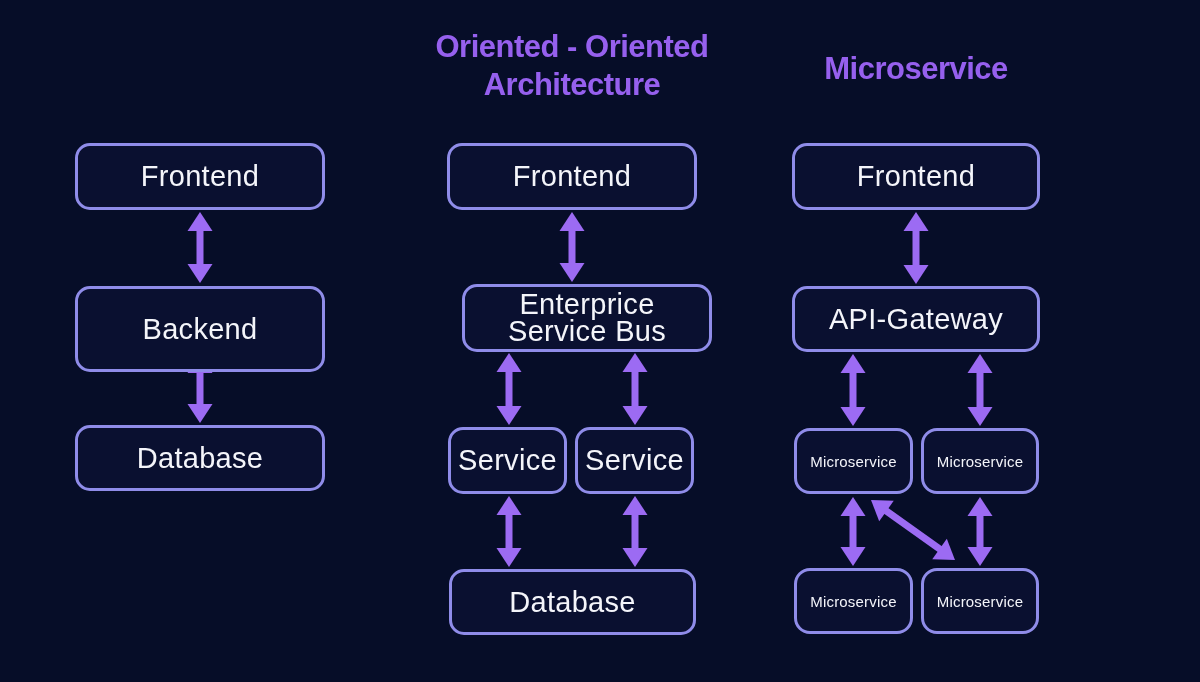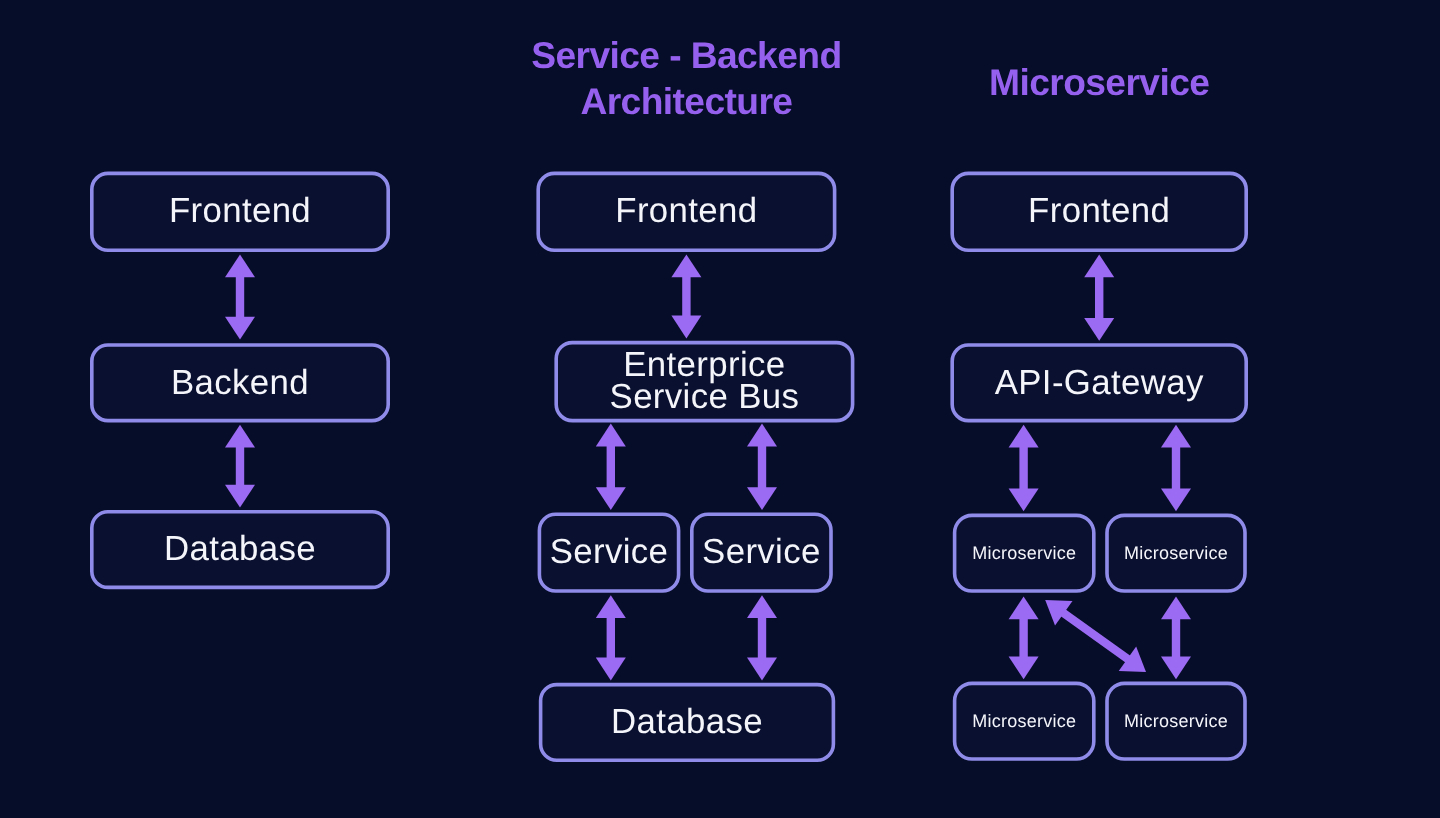--- a/index.html
+++ b/index.html
@@ -121,27 +121,27 @@
         <polygon points="980,497 967.5,516 992.5,516" fill="#9c6bf3"></polygon>
         <polygon points="980,566 967.5,547 992.5,547" fill="#9c6bf3"></polygon>
       </g>
       <g>
         <line x1="884.0197355393077" y1="509.2998110995055" x2="941.9802644606923" y2="550.7001889004945" stroke="#9c6bf3" stroke-width="7"></line>
         <polygon points="871,500 879.1954585314392,521.215194070747 893.7264133744167,500.87185729057865" fill="#9c6bf3"></polygon>
         <polygon points="955,560 932.2735866255833,559.1281427094214 946.8045414685608,538.784805929253" fill="#9c6bf3"></polygon>
       </g>
     </svg>
 
-  <div class="heading" style="left:407px;top:28px;width:330px;">Service - Backend Architecture</div>
+  <div class="heading" style="left:407px;top:28px;width:330px;">Oriented - Oriented Architecture</div>
   <div class="heading" style="left:766px;top:50px;width:300px;">Microservice</div>
 
   <div class="node" style="left:75px;top:143px;width:250px;height:67px;">
     <span class="lbl">Frontend</span>
   </div>
-  <div class="node" style="left:75px;top:286px;width:250px;height:66px;">
+  <div class="node" style="left:75px;top:286px;width:250px;height:86px;">
     <span class="lbl">Backend</span>
   </div>
   <div class="node" style="left:75px;top:425px;width:250px;height:66px;">
     <span class="lbl">Database</span>
   </div>
 
   <div class="node" style="left:447px;top:143px;width:250px;height:67px;">
     <span class="lbl">Frontend</span>
   </div>
   <div class="node wrap" style="left:462px;top:284px;width:250px;height:68px;">

